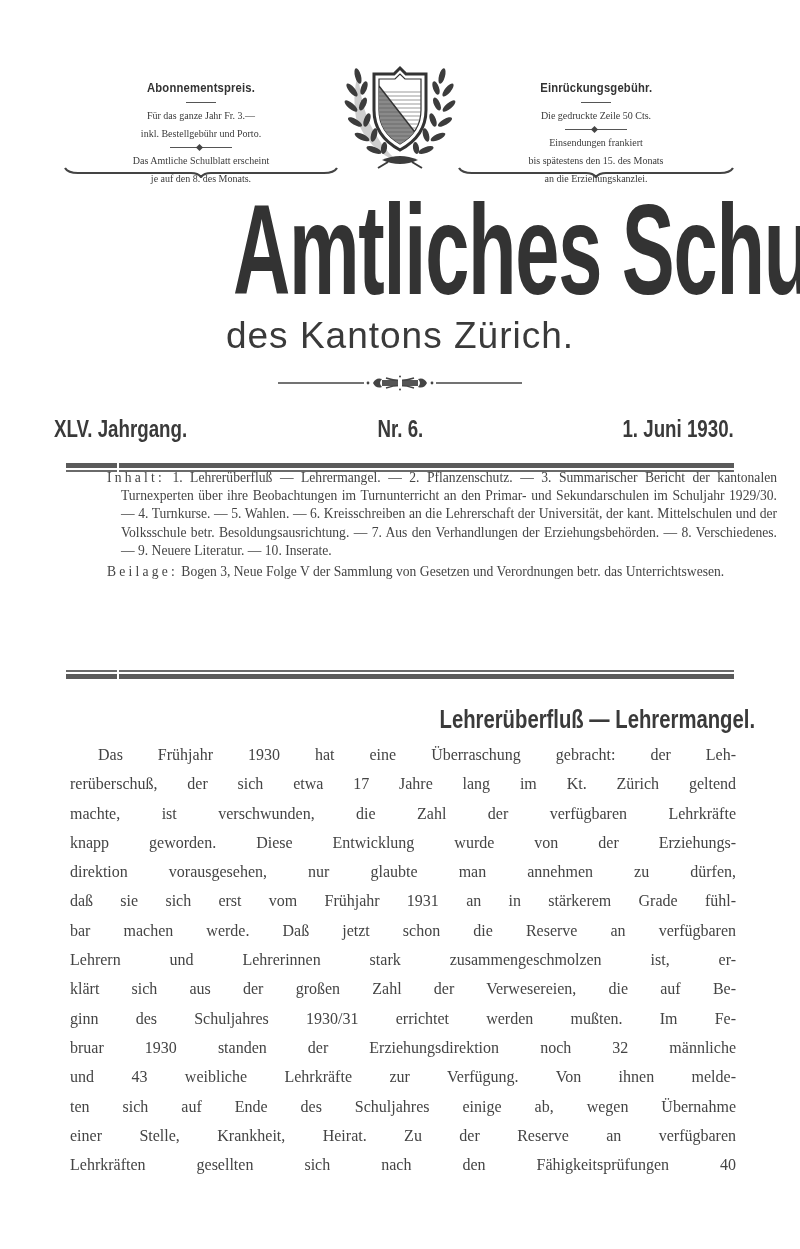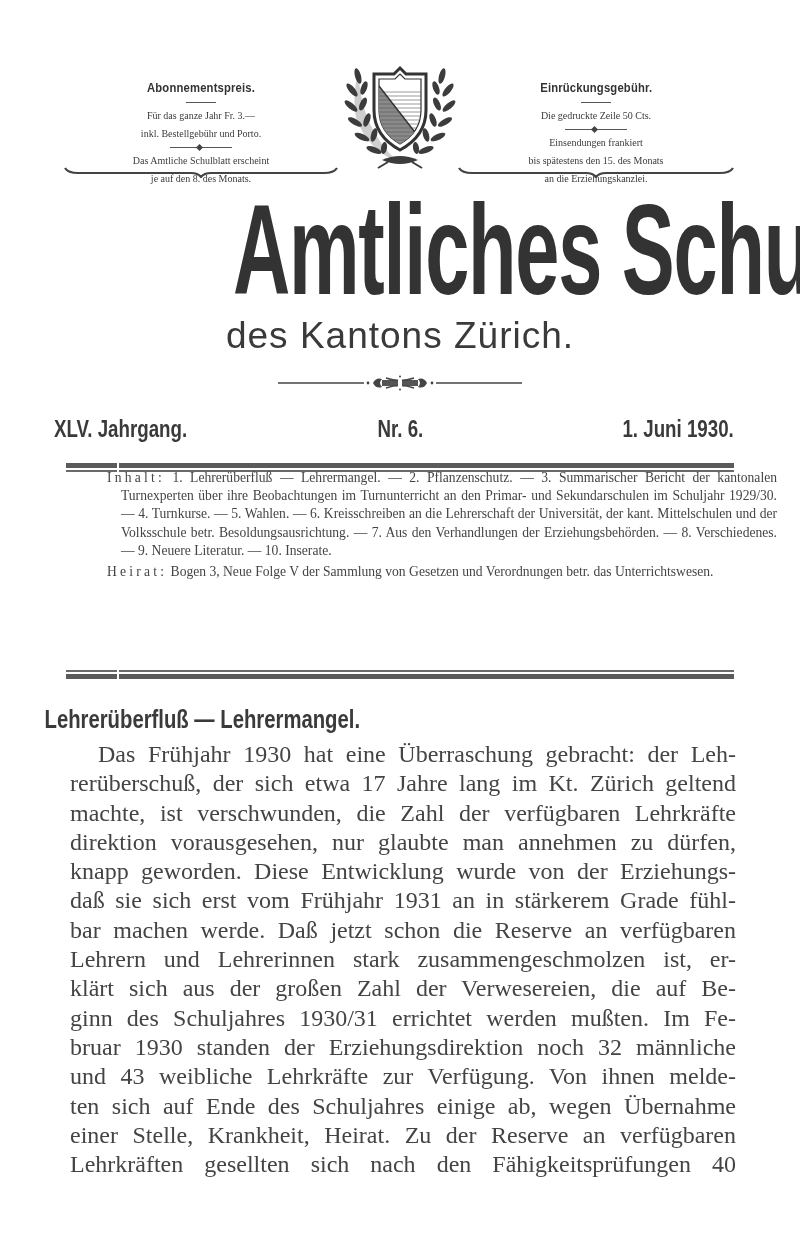--- a/index.html
+++ b/index.html
@@ -71,28 +71,28 @@
     .toc {
       position: absolute; left: 66px; top: 469px; width: 670px;
       font-size: 13.6px; line-height: 18.2px; color: #444; text-align: justify; margin-left: 41px;
     }
     .toc p { margin: 0; padding-left: 14px; text-indent: -14px; }
     .toc .spaced { letter-spacing: 3.2px; }
     .toc p + p { margin-top: 3px; }
 
     
     .article-heading {
-      position: absolute; left: 0; top: 702px; width: 800px; text-align: left;
+      position: absolute; left: 0; top: 702px; width: 800px; text-align: right;
       font-family: "Liberation Sans", "DejaVu Sans", sans-serif; font-weight: bold;
       font-size: 26px; line-height: 34px; color: #3a3a3a;
     }
     .article-heading span { display: inline-block; transform: scaleX(0.78); white-space: nowrap; }
     .article-body {
       position: absolute; left: 70px; top: 740px; width: 666px;
-      font-size: 24px; line-height: 29.3px; color: #444;
+      font-size: 16px; line-height: 29.3px; color: #444;
     }
     .article-body .ln { display: block; height: 29.3px; white-space: nowrap; text-align: justify; text-align-last: justify; }
     .article-body .ln.first { padding-left: 28px; }
   </style>
 </head>
 <body>
 
 <div class="hbox hbox-left">
   <div class="htitle">Abonnementspreis.</div>
   <div class="short-rule"></div>
@@ -212,38 +212,38 @@
 <div class="masthead m-right"><span>1. Juni 1930.</span></div>
 
 <div class="drule drule-top" style="top:463px;">
   <div class="thick"></div>
     <div class="thin"></div>
     <div class="gap"></div>
 </div>
 
 <div class="toc">
   <p><span class="spaced">Inhalt:</span> <span>1. Lehrerüberfluß — Lehrermangel. — 2. Pflanzenschutz. — 3. Summarischer Bericht der kantonalen Turnexperten über ihre Beobachtungen im Turnunterricht an den Primar- und Sekundarschulen im Schuljahr 1929/30. — 4. Turnkurse. — 5. Wahlen. — 6. Kreisschreiben an die Lehrerschaft der Universität, der kant. Mittelschulen und der Volksschule betr. Besoldungsausrichtung. — 7. Aus den Verhandlungen der Erziehungsbehörden. — 8. Verschiedenes. — 9. Neuere Literatur. — 10. Inserate.</span></p>
-  <p><span class="spaced">Heirat:</span> <span>Bogen 3, Neue Folge V der Sammlung von Gesetzen und Verordnungen betr. das Unterrichtswesen.</span></p>
+  <p><span class="spaced">Beilage:</span> <span>Bogen 3, Neue Folge V der Sammlung von Gesetzen und Verordnungen betr. das Unterrichtswesen.</span></p>
 </div>
 
 <div class="drule drule-bot" style="top:670px;">
   <div class="thin"></div>
     <div class="thick"></div>
     <div class="gap"></div>
 </div>
 
 <div class="article-heading">
   <span>Lehrerüberfluß — Lehrermangel.</span>
 </div>
 <div class="article-body">
   <span class="ln first">Das Frühjahr 1930 hat eine Überraschung gebracht: der Leh-</span>
   <span class="ln">rerüberschuß, der sich etwa 17 Jahre lang im Kt. Zürich geltend</span>
   <span class="ln">machte, ist verschwunden, die Zahl der verfügbaren Lehrkräfte</span>
+  <span class="ln">knapp geworden. Diese Entwicklung wurde von der Erziehungs-</span>
   <span class="ln">direktion vorausgesehen, nur glaubte man annehmen zu dürfen,</span>
-  <span class="ln">knapp geworden. Diese Entwicklung wurde von der Erziehungs-</span>
   <span class="ln">daß sie sich erst vom Frühjahr 1931 an in stärkerem Grade fühl-</span>
   <span class="ln">bar machen werde. Daß jetzt schon die Reserve an verfügbaren</span>
   <span class="ln">Lehrern und Lehrerinnen stark zusammengeschmolzen ist, er-</span>
   <span class="ln">klärt sich aus der großen Zahl der Verwesereien, die auf Be-</span>
   <span class="ln">ginn des Schuljahres 1930/31 errichtet werden mußten. Im Fe-</span>
   <span class="ln">bruar 1930 standen der Erziehungsdirektion noch 32 männliche</span>
   <span class="ln">und 43 weibliche Lehrkräfte zur Verfügung. Von ihnen melde-</span>
   <span class="ln">ten sich auf Ende des Schuljahres einige ab, wegen Übernahme</span>
   <span class="ln">einer Stelle, Krankheit, Heirat. Zu der Reserve an verfügbaren</span>
   <span class="ln">Lehrkräften gesellten sich nach den Fähigkeitsprüfungen 40</span>

